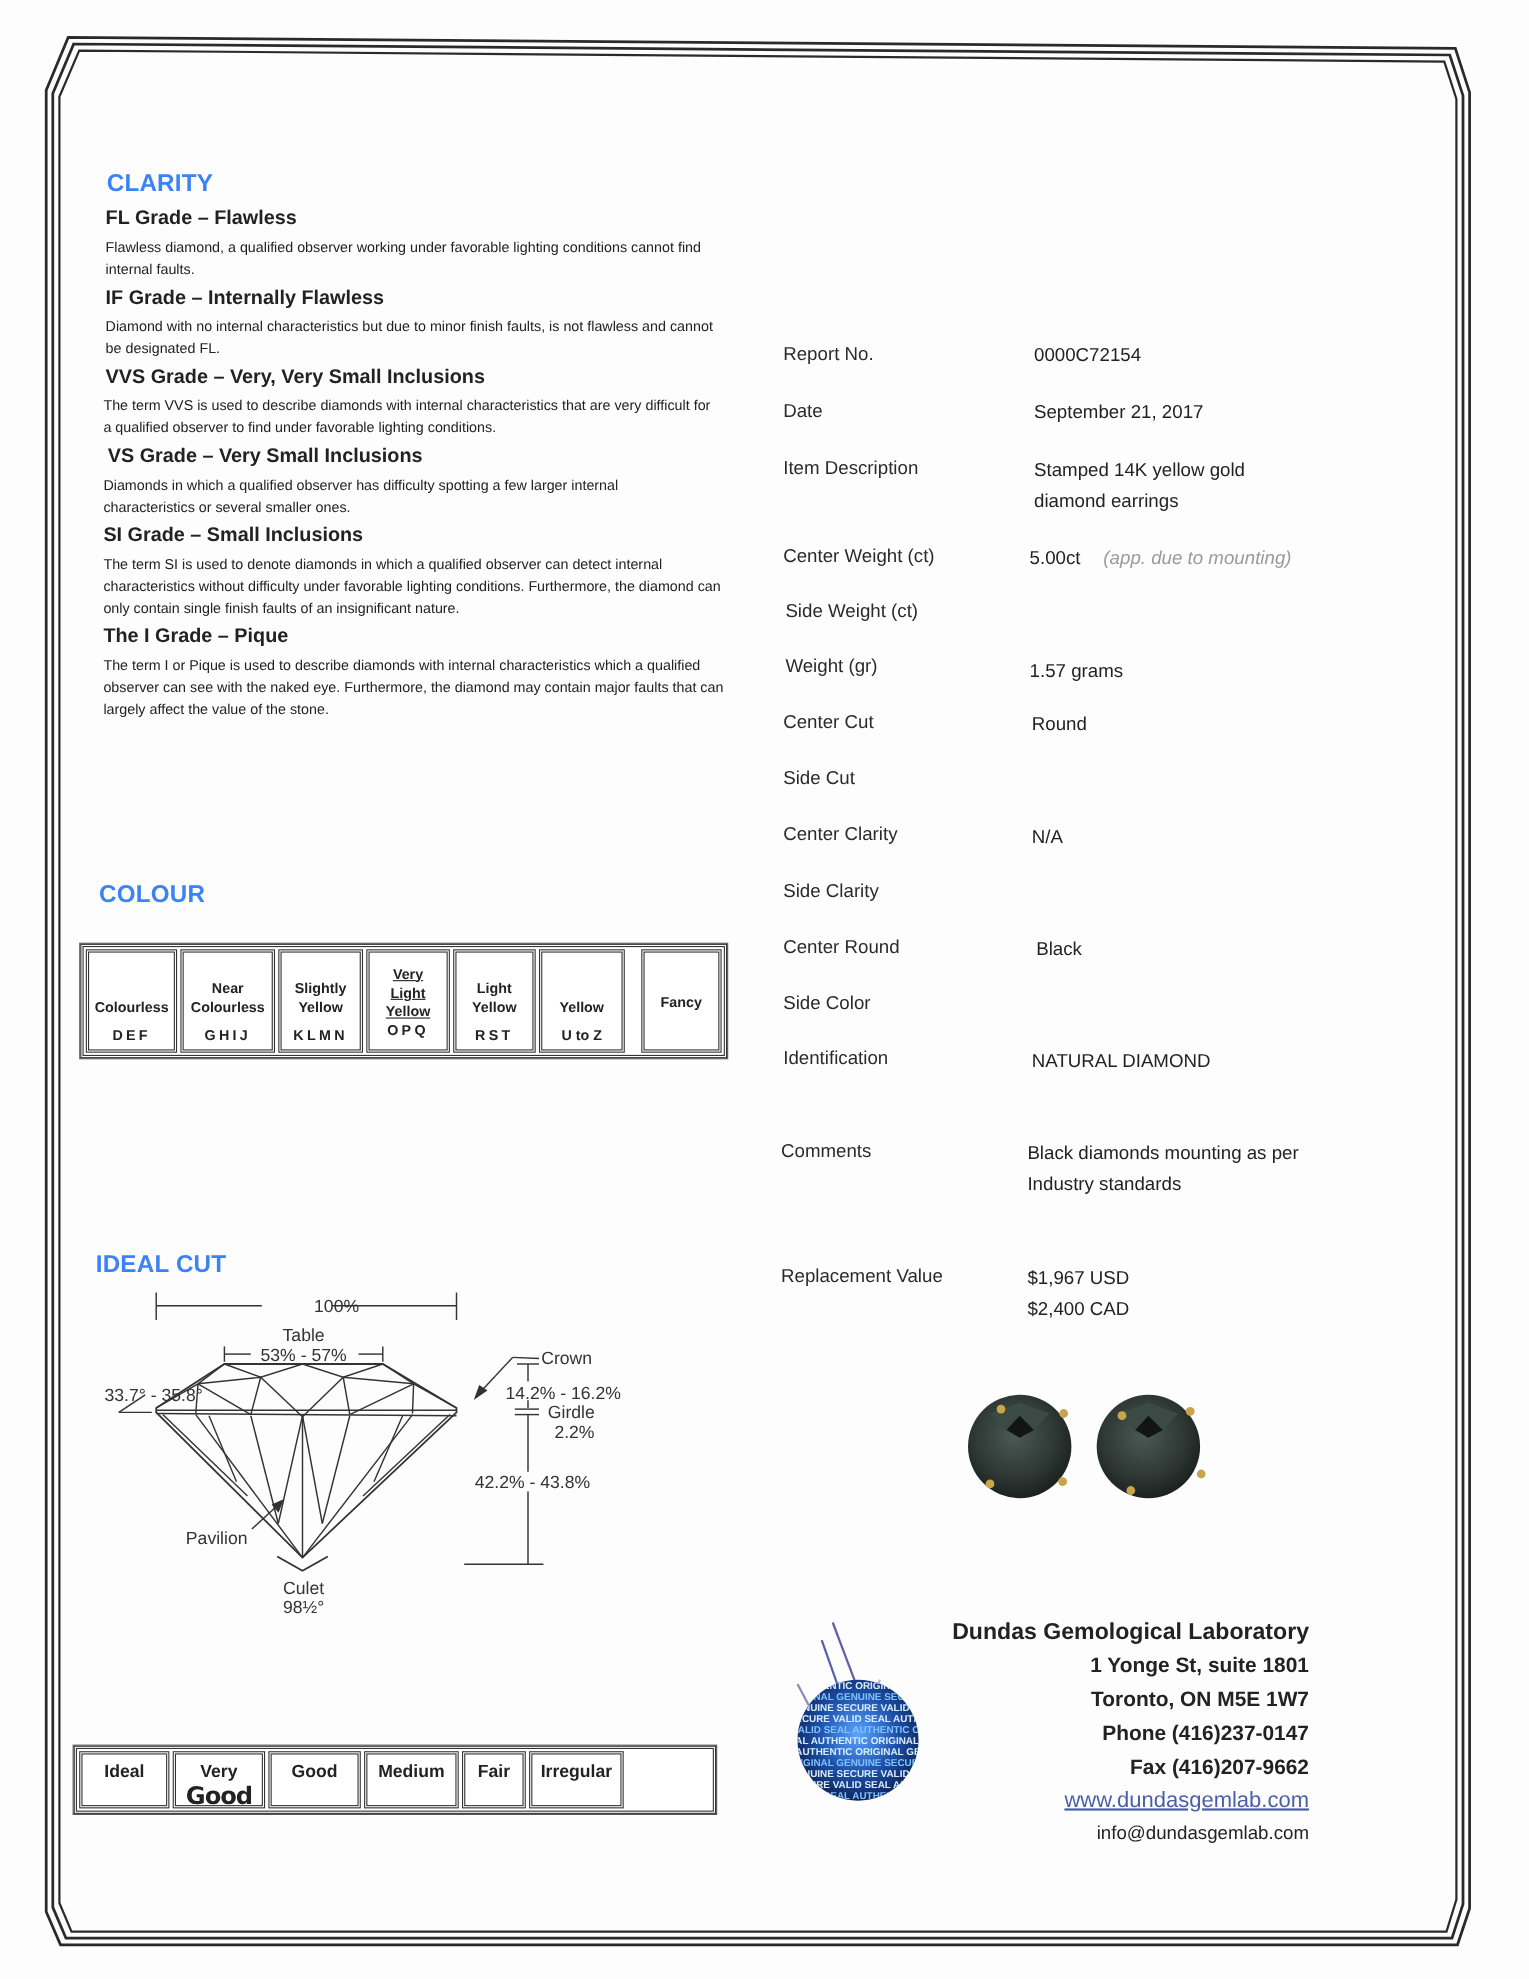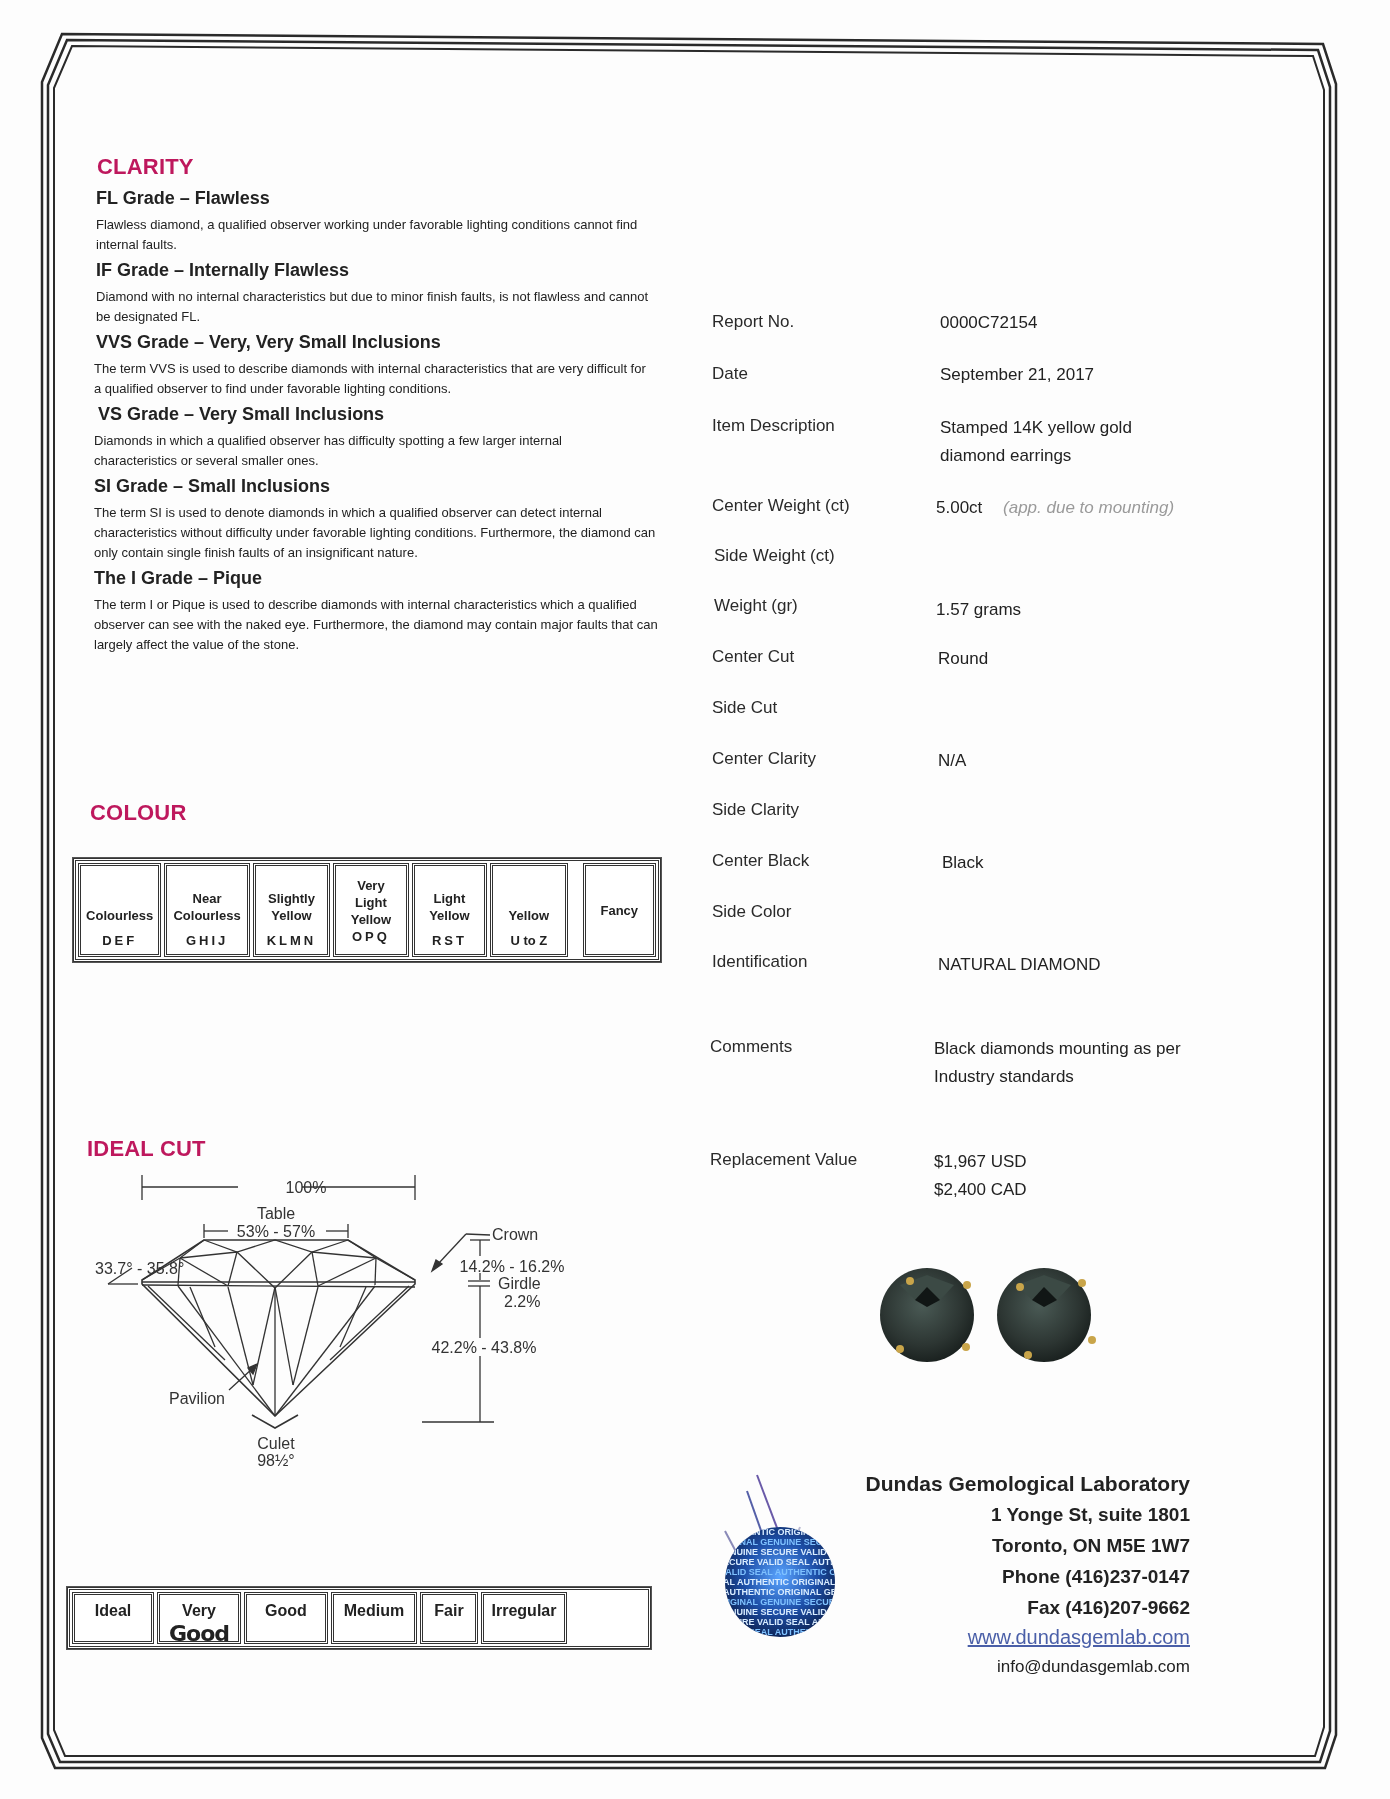--- a/index.html
+++ b/index.html
@@ -2,21 +2,21 @@
 <html><head>
 <meta charset="utf-8">
 <style>
   html, body { margin: 0; padding: 0; }
   body {
     width: 1390px; height: 1799px; background: #fdfdfd; position: relative; overflow: hidden;
     font-family: "Liberation Sans", sans-serif; color: #1e1e1e;
   }
   .frame { position: absolute; left: 0; top: 0; width: 1390px; height: 1799px; }
   .abs { position: absolute; }
-  .sec-title { font-weight: bold; font-size: 22px; color: #be185d; letter-spacing: 0.2px; }
+  .sec-title { font-weight: bold; font-size: 22px; color: #3b82f6; letter-spacing: 0.2px; }
   .grade-title { font-weight: bold; font-size: 18px; color: #222; }
   .grade-desc { font-size: 13px; line-height: 20px; color: #222; width: 560px; }
   
   .gtable { position: absolute; border: 3px double #333; padding: 2px; display: flex; gap: 3px; background:#fff; box-shadow: 0 0 0 1px #555; }
   .gcell { border: 3px double #333; background: #fff; display: flex; flex-direction: column; align-items: center; text-align: center; font-weight: bold; color: #222; }
   .colour .gcell { height: 88px; font-size: 13px; line-height: 17px; justify-content: center; }
   .colour .gcell .nm { min-height: 52px; display:flex; flex-direction:column; justify-content:flex-end; }
   .colour .gcell .lt { margin-top: 8px; letter-spacing: 3px; font-size: 13px; }
   .cut .gcell { height: 52px; font-size: 16px; line-height: 20px; padding-top: 6px; box-sizing: border-box; }
   .cut .gcell .sel { font-size: 22px; line-height: 26px; font-family: "DejaVu Sans", sans-serif; font-weight: bold; letter-spacing: -1px; }
@@ -70,21 +70,21 @@
   </div>
   <div class="gcell" style="width:80px;">
     <div class="nm" style="width:70px;">Near Colourless</div>
     <div class="lt">GHIJ</div>
   </div>
   <div class="gcell" style="width:72px;">
     <div class="nm" style="width:60px;">Slightly Yellow</div>
     <div class="lt">KLMN</div>
   </div>
   <div class="gcell" style="width:70px;">
-    <div class="nm" style="width:50px;">Very Light Yellow</div>
+    <div class="nm" style="width:50px;text-decoration:underline;">Very Light Yellow</div>
     <div class="lt" style="margin-top:0;">OPQ</div>
   </div>
   <div class="gcell" style="width:70px;">
     <div class="nm" style="width:50px;">Light Yellow</div>
     <div class="lt">RST</div>
   </div>
   <div class="gcell" style="width:72px;">
     <div class="nm">Yellow</div>
     <div class="lt" style="letter-spacing:0;">U to Z</div>
   </div>
@@ -221,21 +221,21 @@
   <div class="rlabel" style="top:647px;">Center Cut</div>
   <div class="rvalue" style="top:645px; left:938px;">Round</div>
 
   <div class="rlabel" style="top:698px;">Side Cut</div>
 
   <div class="rlabel" style="top:749px;">Center Clarity</div>
   <div class="rvalue" style="top:747px; left:938px;">N/A</div>
 
   <div class="rlabel" style="top:800px; left:712px;">Side Clarity</div>
 
-  <div class="rlabel" style="top:851px;">Center Black</div>
+  <div class="rlabel" style="top:851px;">Center Round</div>
   <div class="rvalue" style="top:849px; left:942px;">Black</div>
 
   <div class="rlabel" style="top:902px;">Side Color</div>
 
   <div class="rlabel" style="top:952px;">Identification</div>
   <div class="rvalue" style="top:951px; left:938px;">NATURAL DIAMOND</div>
 
   <div class="rlabel" style="top:1037px; left:710px;">Comments</div>
   <div class="rvalue" style="top:1035px; left:934px;">
     <div>Black diamonds mounting as per</div>

